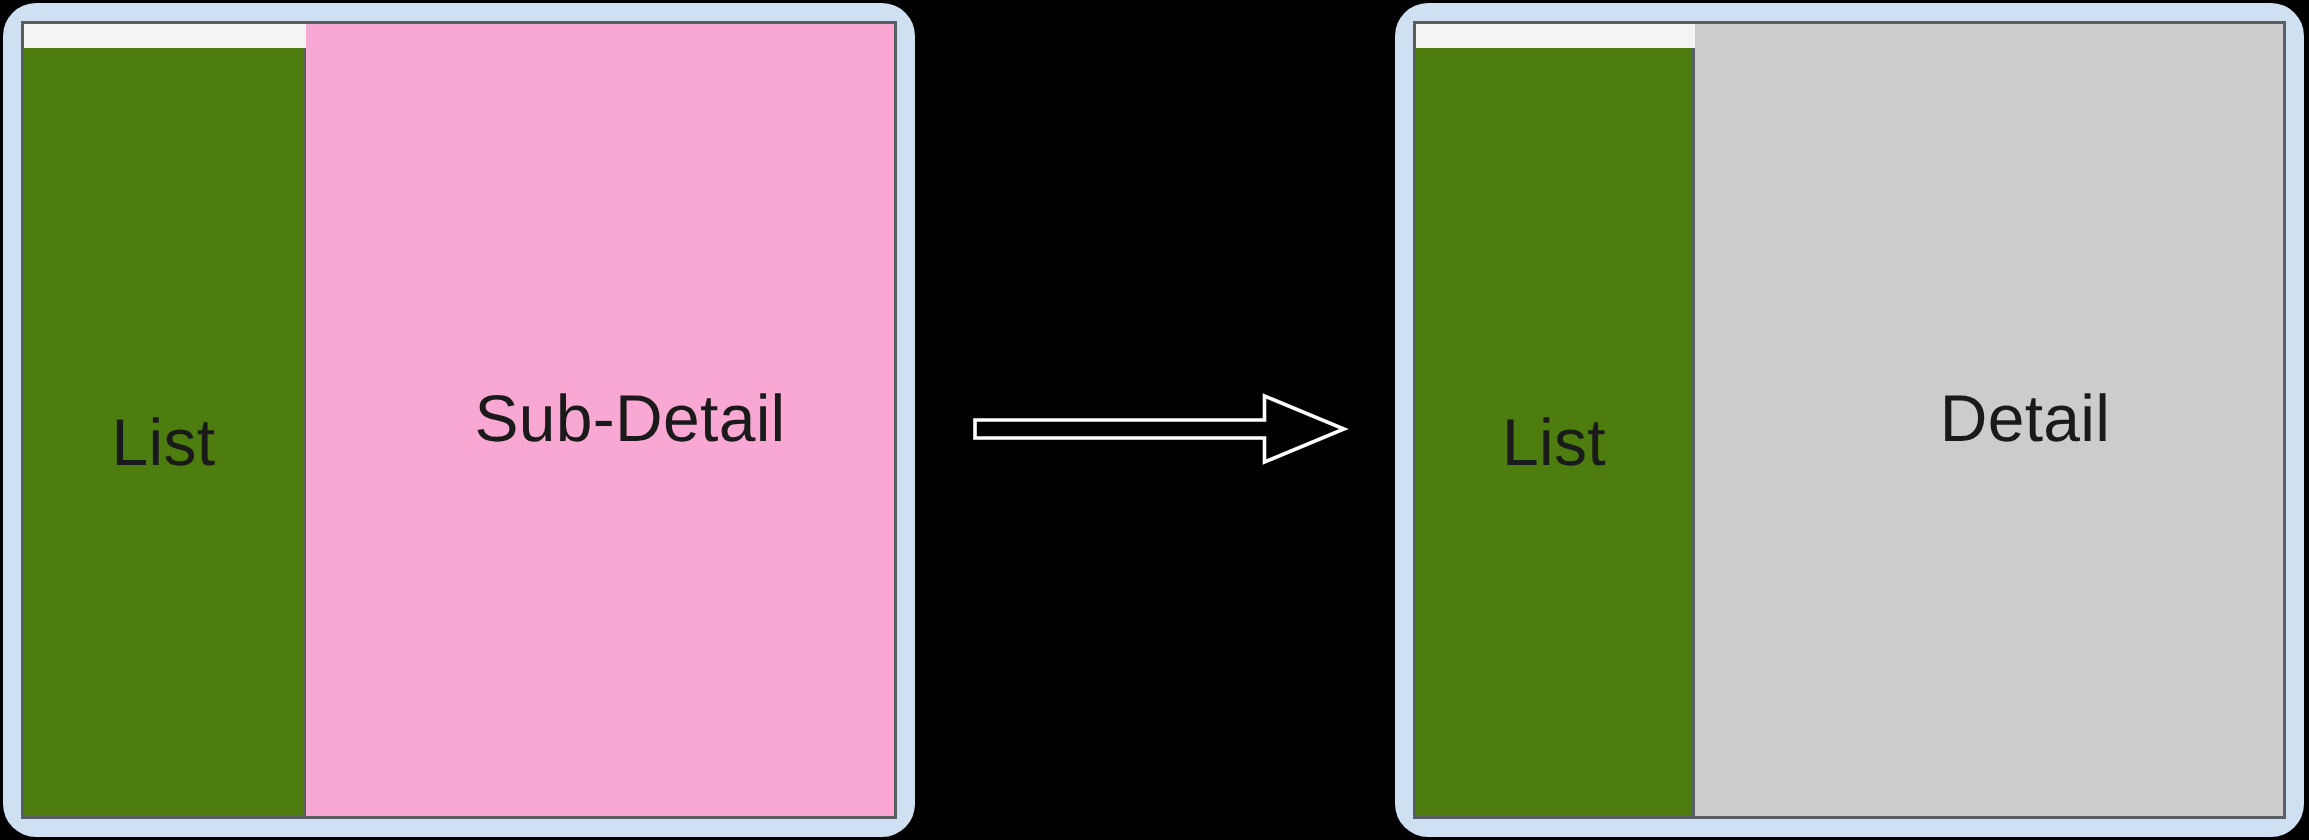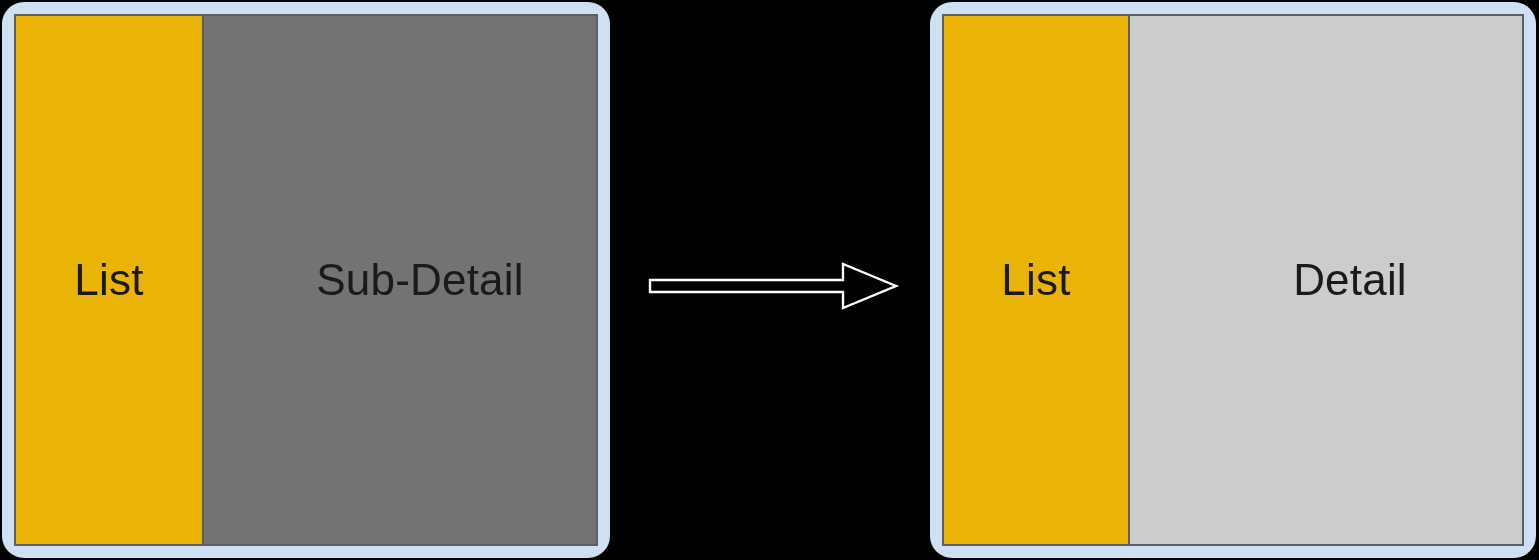--- a/index.html
+++ b/index.html
@@ -69,31 +69,32 @@
     font-size: 44px;
     font-weight: 400;
     line-height: 1;
     letter-spacing: 0.2px;
     white-space: nowrap;
     user-select: none;
   }
 
   
   .pane.list {
-    background: #eab308;
+    background: #4d7c0f;
     border-right: 2px solid #5a5f63;
+    margin-top: 16px;
   }
   .device-frame.left .pane.list  { width: 188px; }
   .device-frame.right .pane.list { width: 186px; }
 
   
   .pane.detail {
     flex: 1 1 auto;
   }
-  .pane.detail.sub  { background: #737373; padding-left: 40px; }
+  .pane.detail.sub  { background: #f9a8d4; padding-left: 40px; }
   .pane.detail.main { background: #cccccc; padding-left: 48px; }
 
   
   .transition-arrow {
     position: absolute;
     left: 640px;
     top: 250px;
     width: 266px;
     height: 72px;
   }

